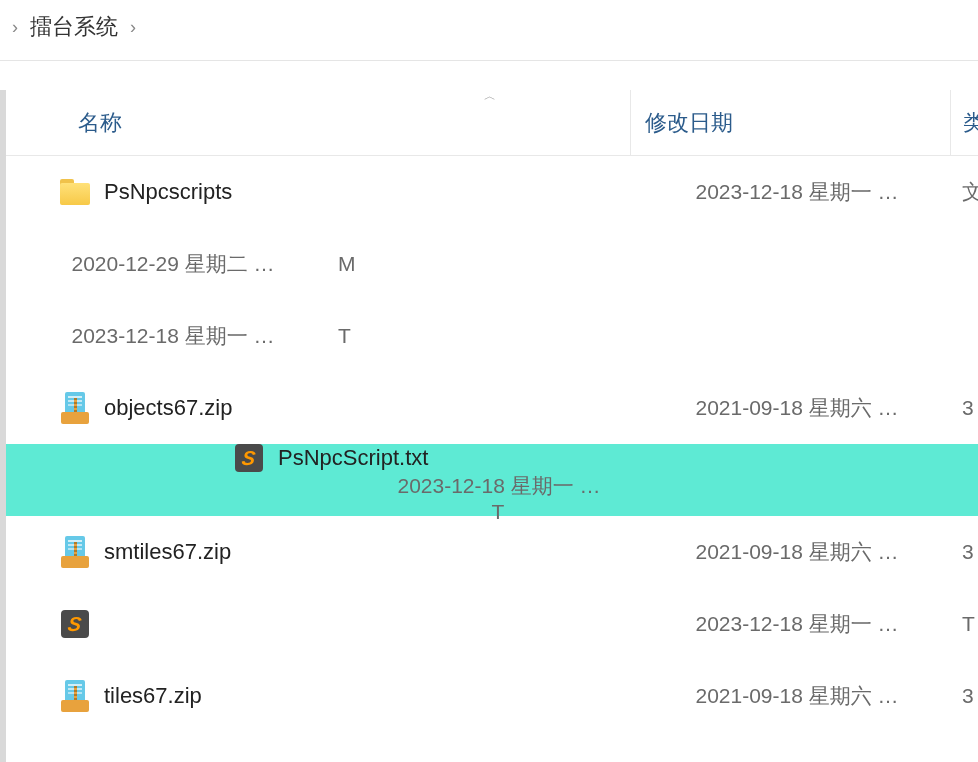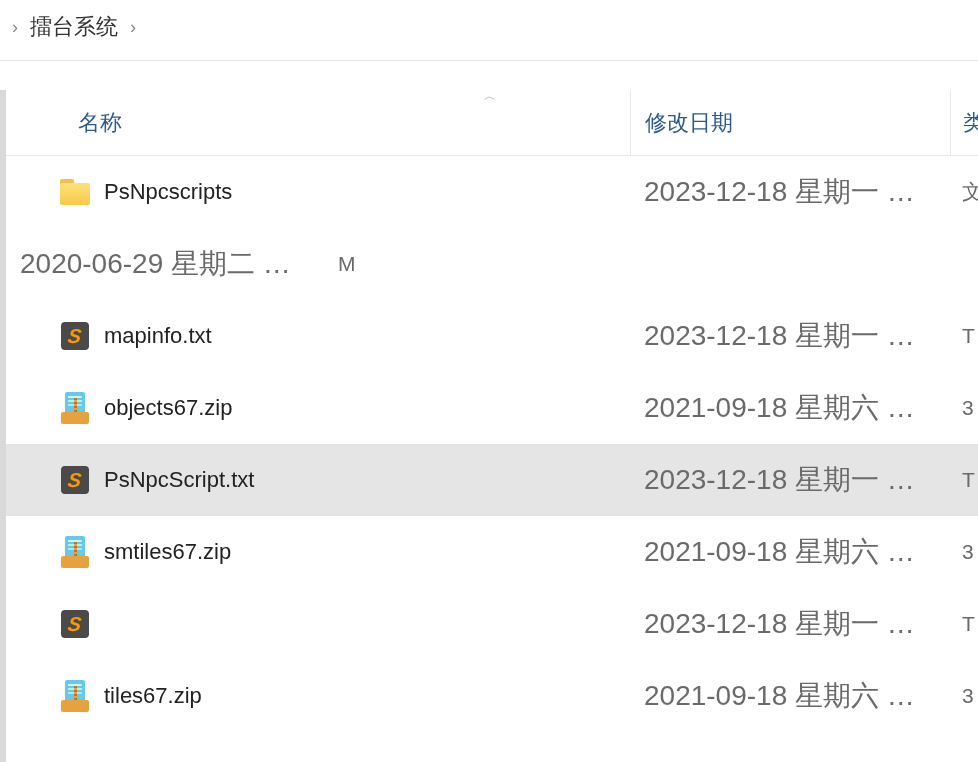--- a/index.html
+++ b/index.html
@@ -87,40 +87,41 @@
       border-left: 1px solid #e8e8e8;
       padding-left: 12px;
     }
 
     .rows {
       position: absolute;
       top: 156px;
       left: 6px;
       right: 0;
       bottom: 0;
+      text-align: center;
     }
     .row {
       display: flex;
       height: 72px;
       align-items: center;
     }
-    .row.selected { background: #e5e5e5; }
+    .row.selected { background: #5eead4; flex-direction: column; }
     .row .cell-name {
       width: 624px;
       flex-shrink: 0;
       display: flex;
       align-items: center;
       padding-left: 54px;
       gap: 14px;
     }
     .row .cell-date {
       width: 320px;
       flex-shrink: 0;
       color: #6a6a6a;
-      font-size: 28px;
+      font-size: 21px;
       padding-left: 14px;
       white-space: nowrap;
       overflow: hidden;
     }
     .row .cell-type {
       flex-shrink: 0;
       color: #6a6a6a;
       font-size: 21px;
       padding-left: 12px;
       white-space: nowrap;
@@ -243,28 +244,24 @@
 <div class="rows" id="rows">
     <div class="row">
       <div class="cell-name">
         <span class="icon folder-icon"></span>
         <span class="filename">PsNpcscripts</span>
       </div>
       <div class="cell-date">2023-12-18 星期一 …</div>
       <div class="cell-type">文</div>
     </div>
     <div class="row">
-      <div class="cell-date">2020-06-29 星期二 …</div>
+      <div class="cell-date">2020-12-29 星期二 …</div>
       <div class="cell-type">M</div>
     </div>
     <div class="row">
-      <div class="cell-name">
-        <span class="icon sublime-icon"></span>
-        <span class="filename">mapinfo.txt</span>
-      </div>
       <div class="cell-date">2023-12-18 星期一 …</div>
       <div class="cell-type">T</div>
     </div>
     <div class="row">
       <div class="cell-name">
         <span class="icon zip-icon">
           <span class="sheet"></span>
           <span class="zipper"></span>
           <span class="band"></span>
         </span>

